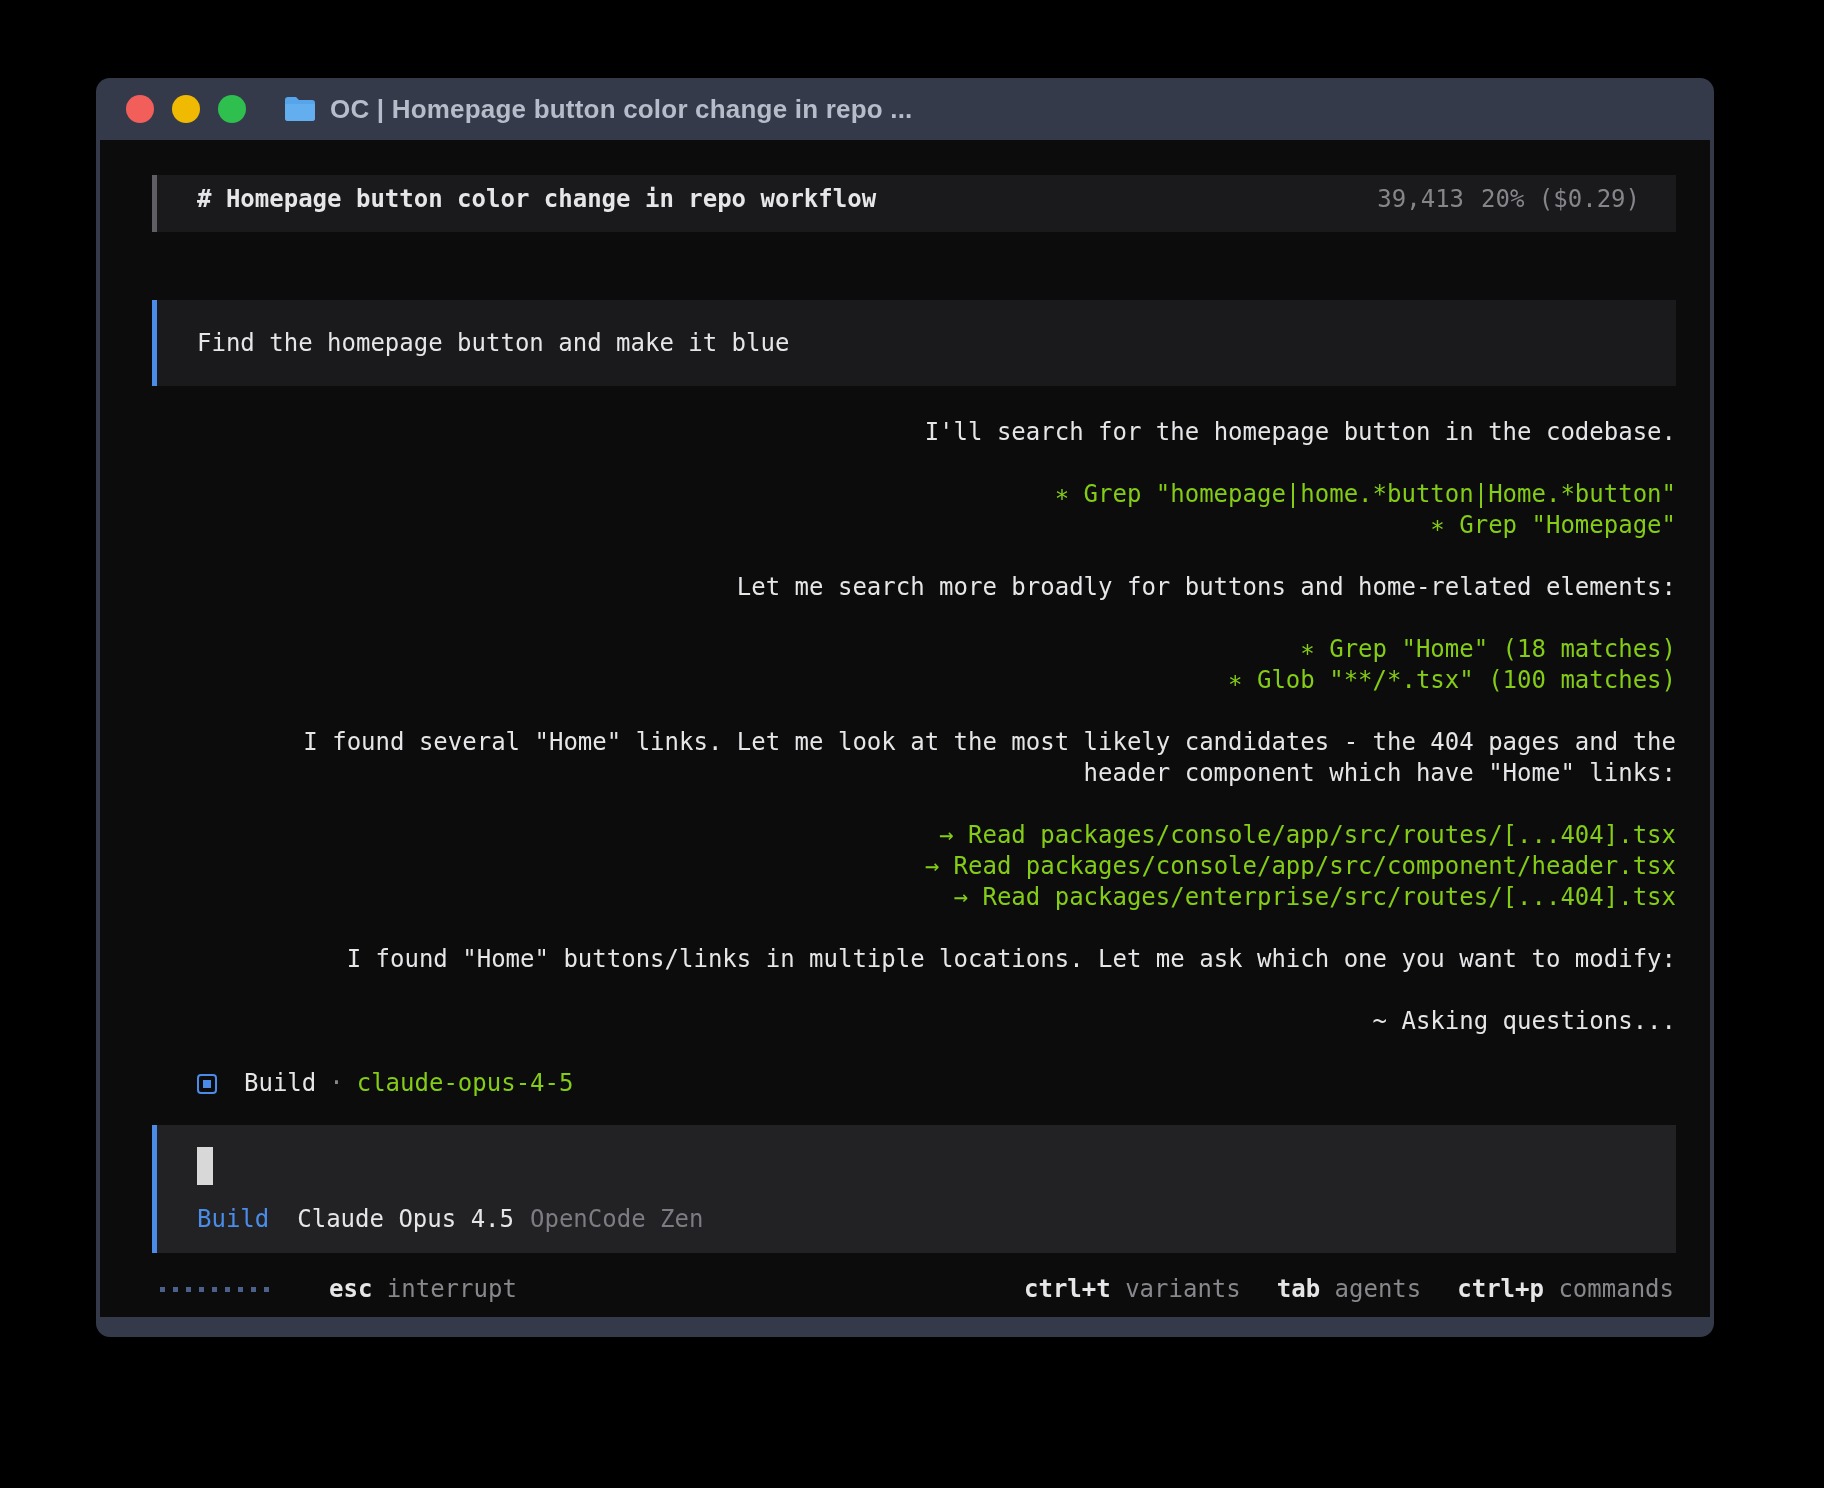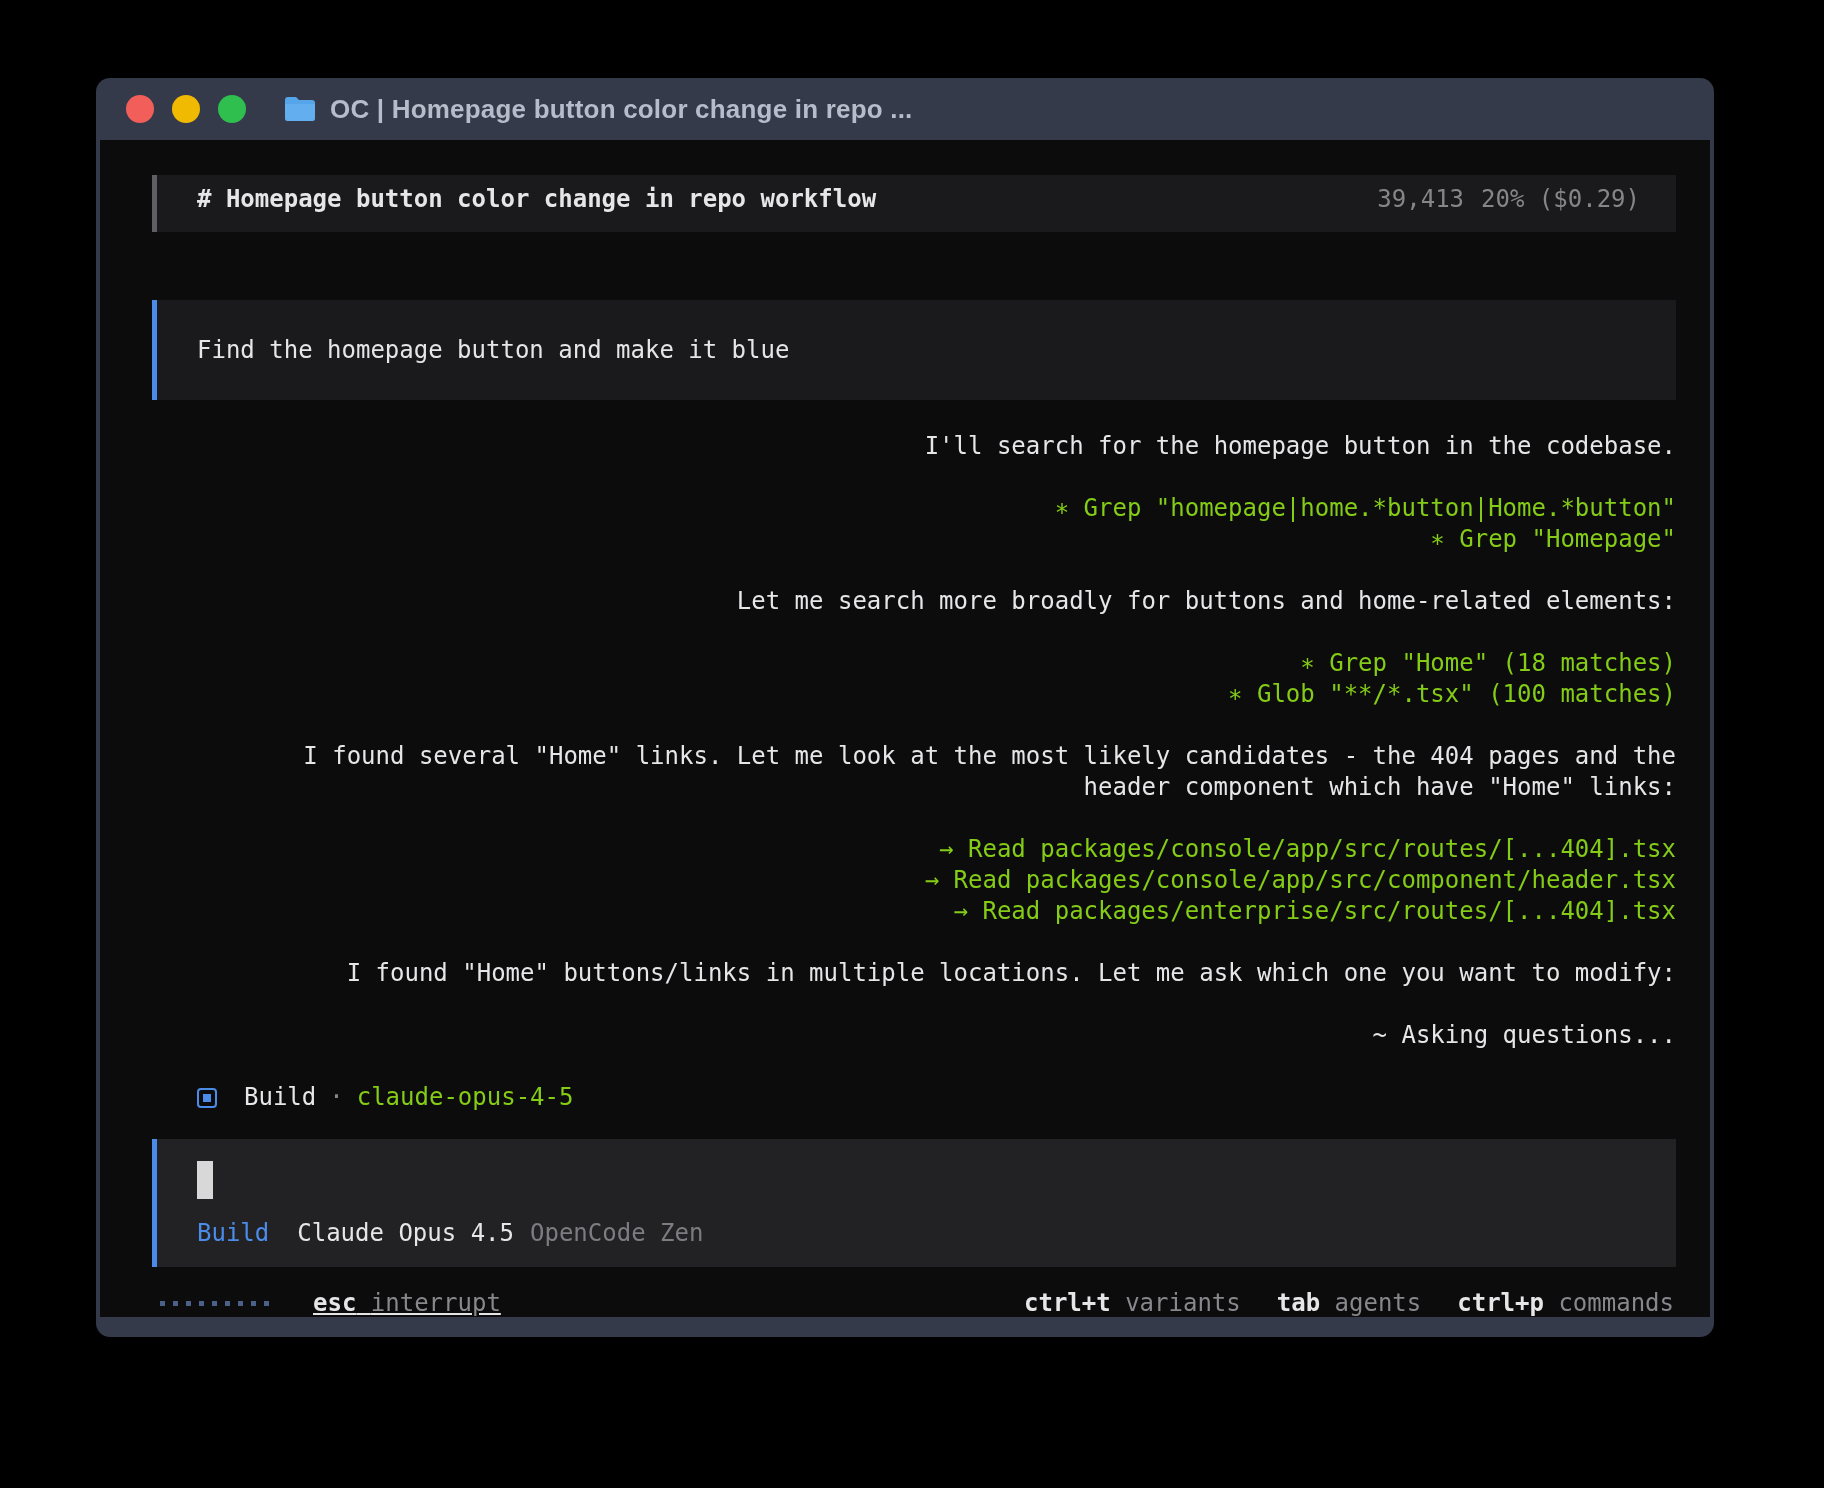--- a/index.html
+++ b/index.html
@@ -53,21 +53,21 @@
     margin-top: 35px; height: 57px;
     border-left: 5px solid #5e5e64;
     display: flex; align-items: center;
     padding: 0 36px 8px 40px;
     white-space: pre;
   }
   .hdr .hdr-title { font-weight: bold; }
   .hdr .hdr-meta { margin-left: auto; display: flex; gap: 17px; color: #85858a; }
 
   .user-msg {
-    margin-top: 68px; height: 100px;
+    margin-top: 68px; height: 86px;
     border-left: 5px solid #4a8ce8;
     display: flex; align-items: center;
     padding-left: 40px;
     white-space: pre;
   }
 
   .body-lines { margin: 31px 34px 0 97px; text-align: right; }
   .line { height: 31px; white-space: pre; }
   .blank { height: 31px; }
 
@@ -96,21 +96,21 @@
   .editor-row .model { color: #e6e6e8; margin-left: 28px; }
   .editor-row .provider { color: #7c7c82; margin-left: 16px; }
 
   
   .statusbar {
     margin: 21px 36px 0 60px;
     display: flex; align-items: center;
   }
   .throbber { display: flex; gap: 8px; align-items: center; }
   .dot { width: 5px; height: 5px; background: #4b6189; }
-  .esc-group { margin-left: 44px; white-space: pre; text-decoration: underline; }
+  .esc-group { margin-left: 60px; white-space: pre; }
   .key { color: #e6e6e8; font-weight: bold; }
   .key-label { color: #87878c; }
   .shortcuts { margin-left: auto; display: flex; column-gap: 36px; white-space: pre; }
 </style>
 </head>
 <body>
 
 <div class="window">
 
   <div class="titlebar">

